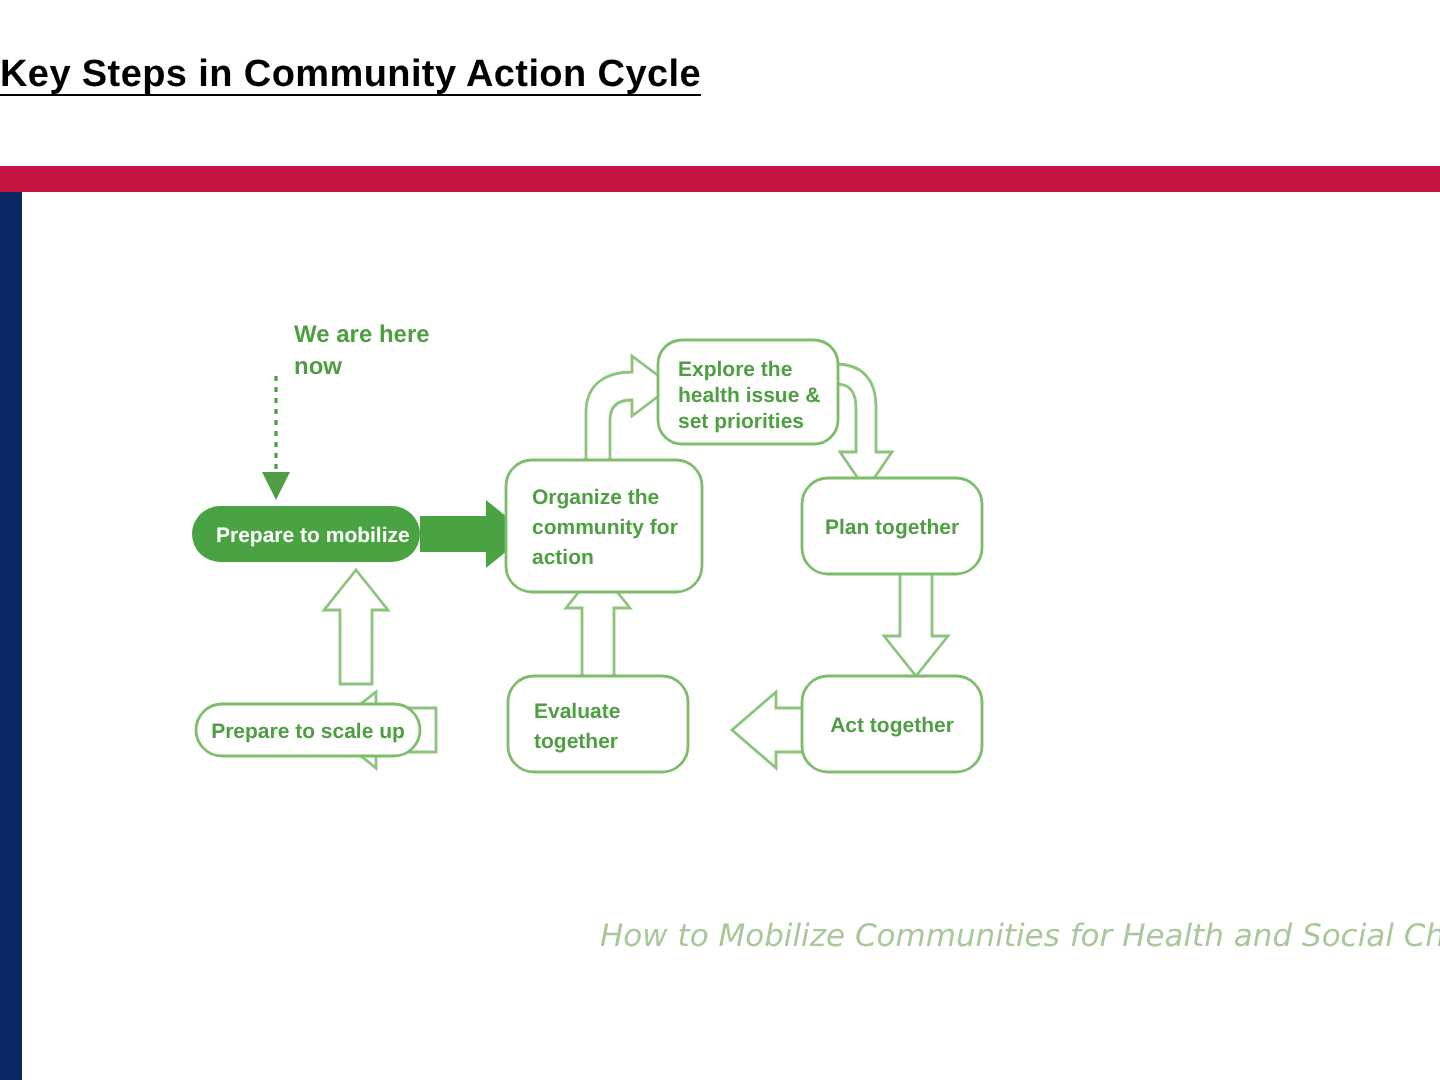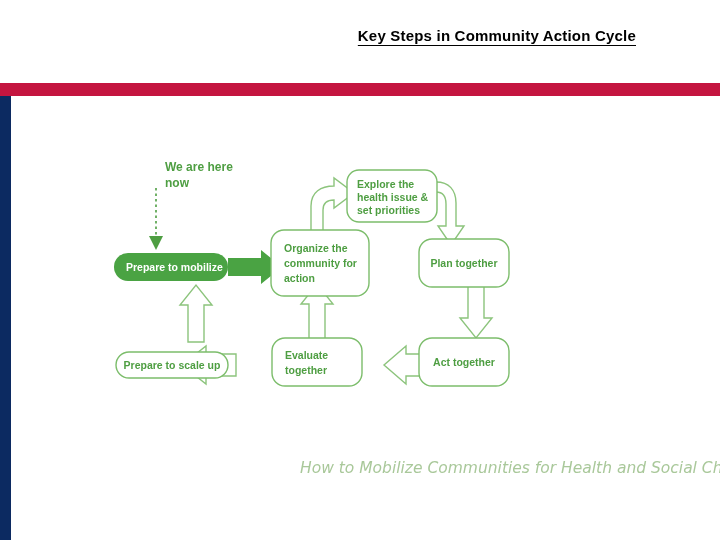--- a/index.html
+++ b/index.html
@@ -11,40 +11,40 @@
     position:relative;
   }
   #slide{
     position:absolute;left:0;top:0;width:720px;height:540px;
     background:#ffffff;
   }
   
   #slide-title{
     position:absolute;
     left:0;top:27px;width:636px;
-    text-align:right;
-    font-size:15px;
+    text-align:left;
+    font-size:19px;
     font-weight:bold;
     color:#000000;
     letter-spacing:0.2px;
     text-decoration:underline;
     text-underline-offset:4px;
   }
   
   #crimson-bar{
     position:absolute;left:0;top:83px;width:720px;height:13px;
     background:#c41540;
   }
   #navy-bar{
     position:absolute;left:0;top:96px;width:11px;height:444px;
     background:#0c2a61;
   }
   
   #diagram{
-    position:absolute;left:106px;top:160px;width:520px;height:240px;
+    position:absolute;left:88px;top:160px;width:520px;height:240px;
   }
   #diagram svg{display:block;}
   
   #tagline{
     position:absolute;
     left:300px;top:459px;width:400px;
     text-align:center;
     font-size:15.5px;
     font-style:italic;
     color:#a9c89a;

